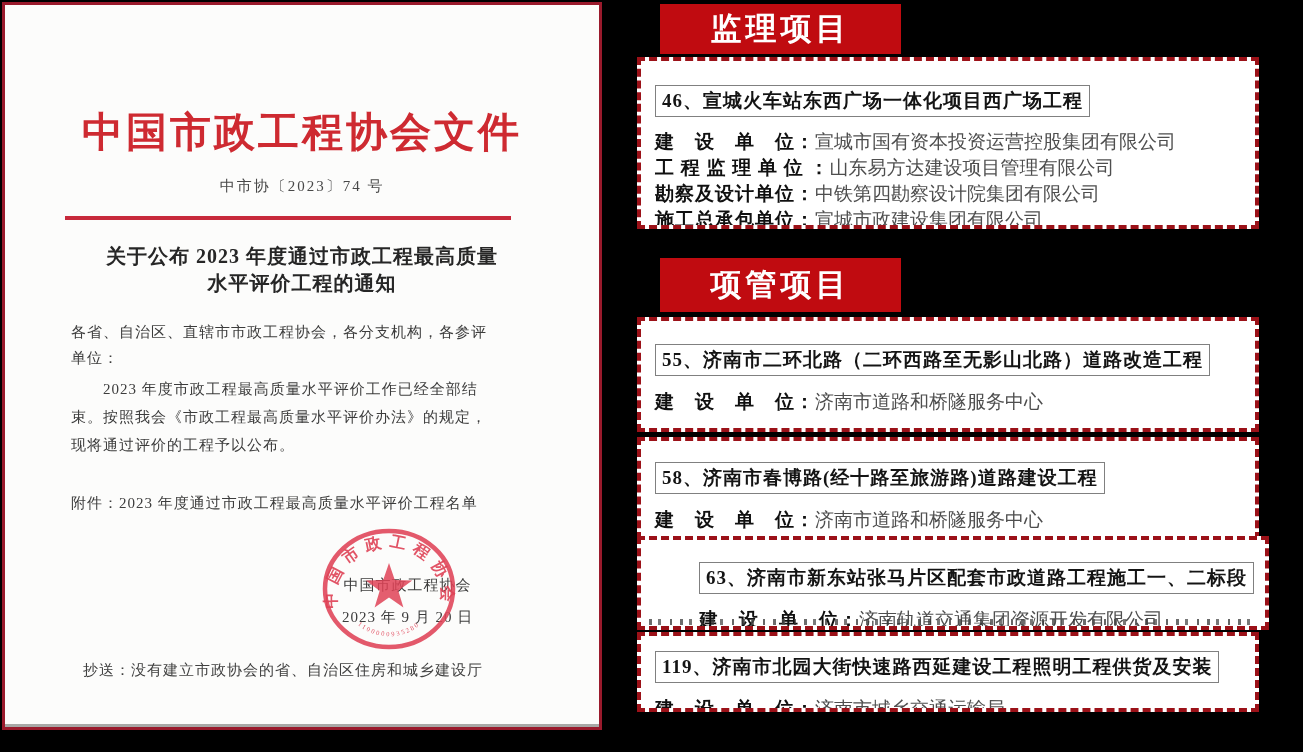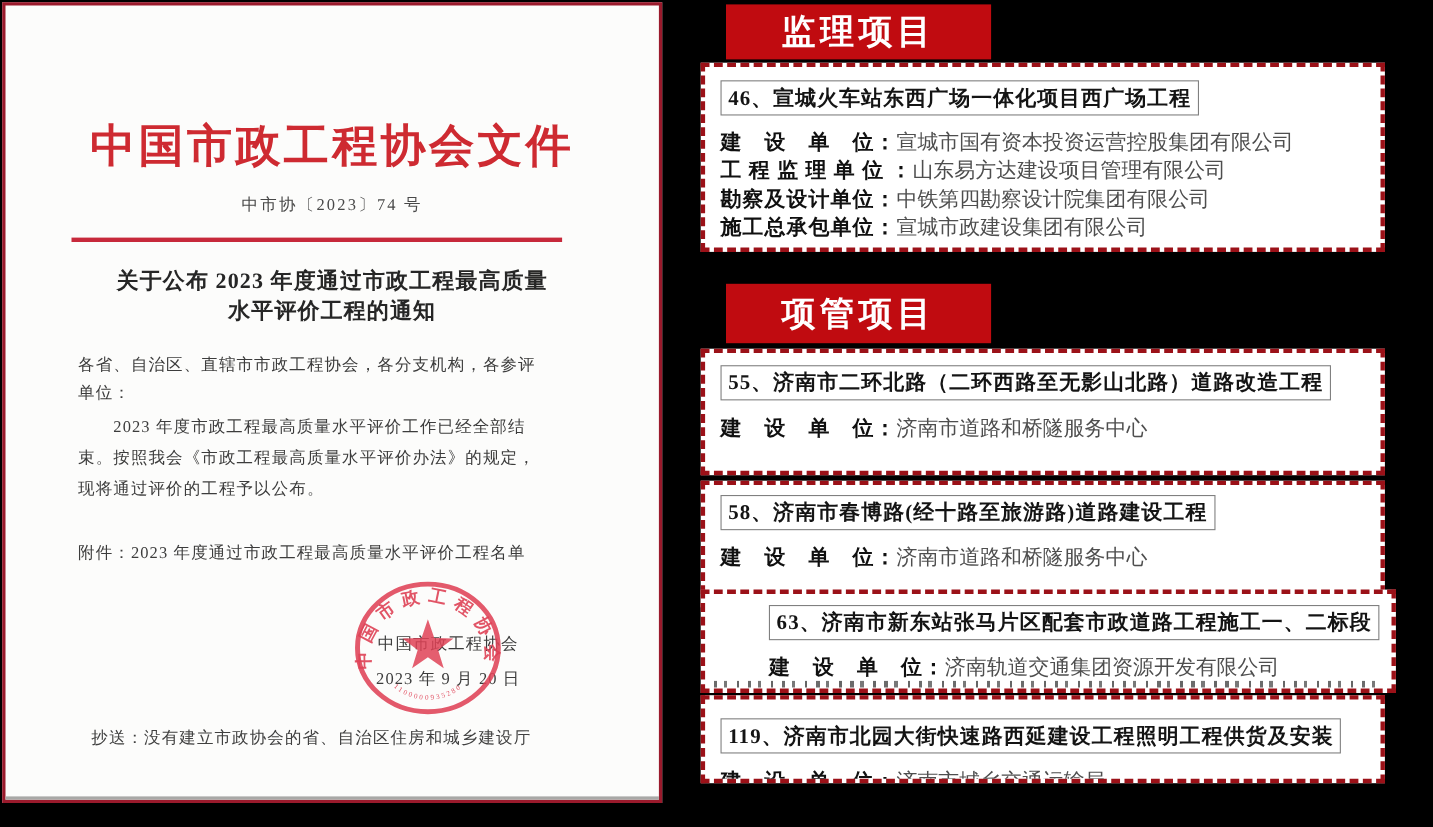--- a/index.html
+++ b/index.html
@@ -59,38 +59,38 @@
     font-family:"Liberation Sans", sans-serif;
     font-size:31px; font-weight:bold; letter-spacing:4px;
     display:flex; align-items:center; justify-content:center;
   }
   #hdr-supervision { top:4px; }
   #hdr-management  { top:258px; height:54px; }
 
   .proj-box {
     position:absolute; left:637px; width:622px;
     background:#fff; border:4px dashed #9b1118;
-    padding:0 14px; overflow:hidden;
+    padding:12px 14px; overflow:hidden;
   }
   #box-46  { top:57px;  height:172px; }
   #box-55  { top:317px; height:115px; }
   #box-58  { top:437px; height:115px;  }
   #box-63  { top:536px; height:94px;  width:632px; padding-left:58px;text-align:center; }
   #box-119 { top:632px; height:80px;  }
 
   .title-box {
     display:inline-block; border:1px solid #808080;
     font-size:19px; font-weight:bold; color:#141414;
     padding:2px 6px; white-space:nowrap; letter-spacing:1px;
   }
   #box-46 .title-box  { margin-top:12px; }
   #box-55 .title-box  { margin-top:11px; }
   #box-58 .title-box  { margin-top:9px;  }
   #box-63 .title-box  { margin-top:10px; }
-  #box-119 .title-box { margin-top:17px;  }
+  #box-119 .title-box { margin-top:3px;  }
 
   .rows { margin-top:13px; }
   #box-46 .rows { margin-top:12px; }
   .row { display:flex; font-size:19px; line-height:26px; white-space:pre; }
   .row .lbl { font-weight:bold; color:#101010; letter-spacing:1px; }
   .row .val { color:#4e4e4e; }
 
   .remnant {
     position:absolute; left:8px; right:8px; bottom:1px; height:6px; opacity:.75;
     background:repeating-linear-gradient(90deg,

